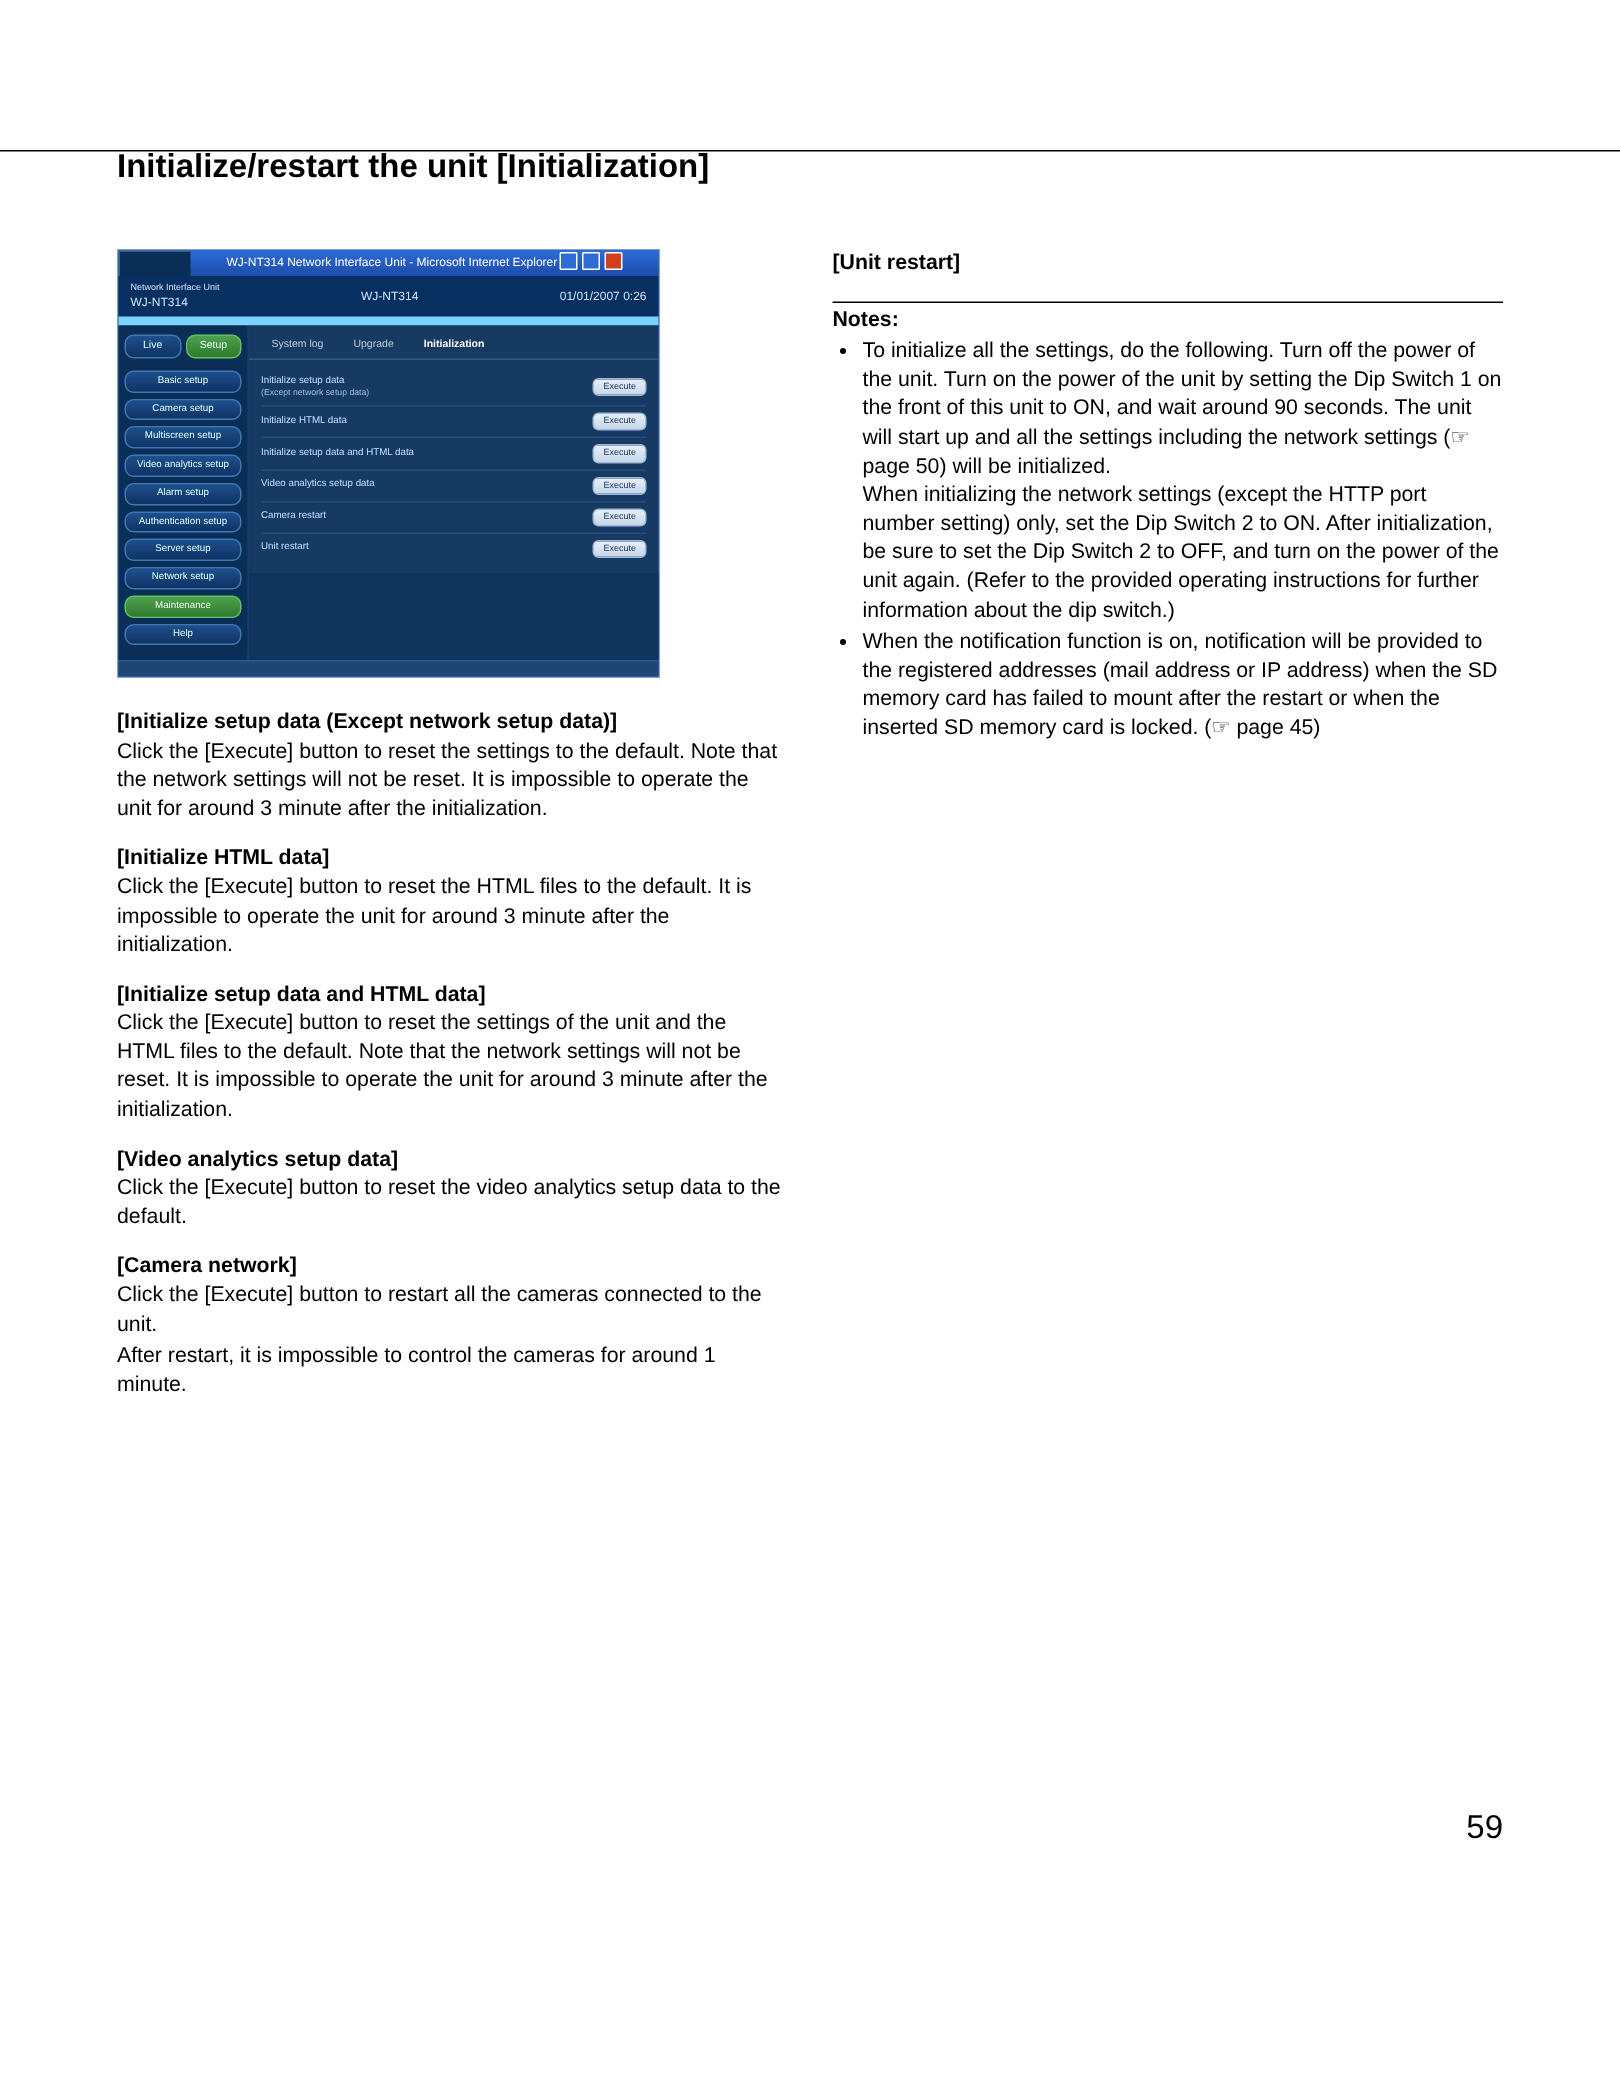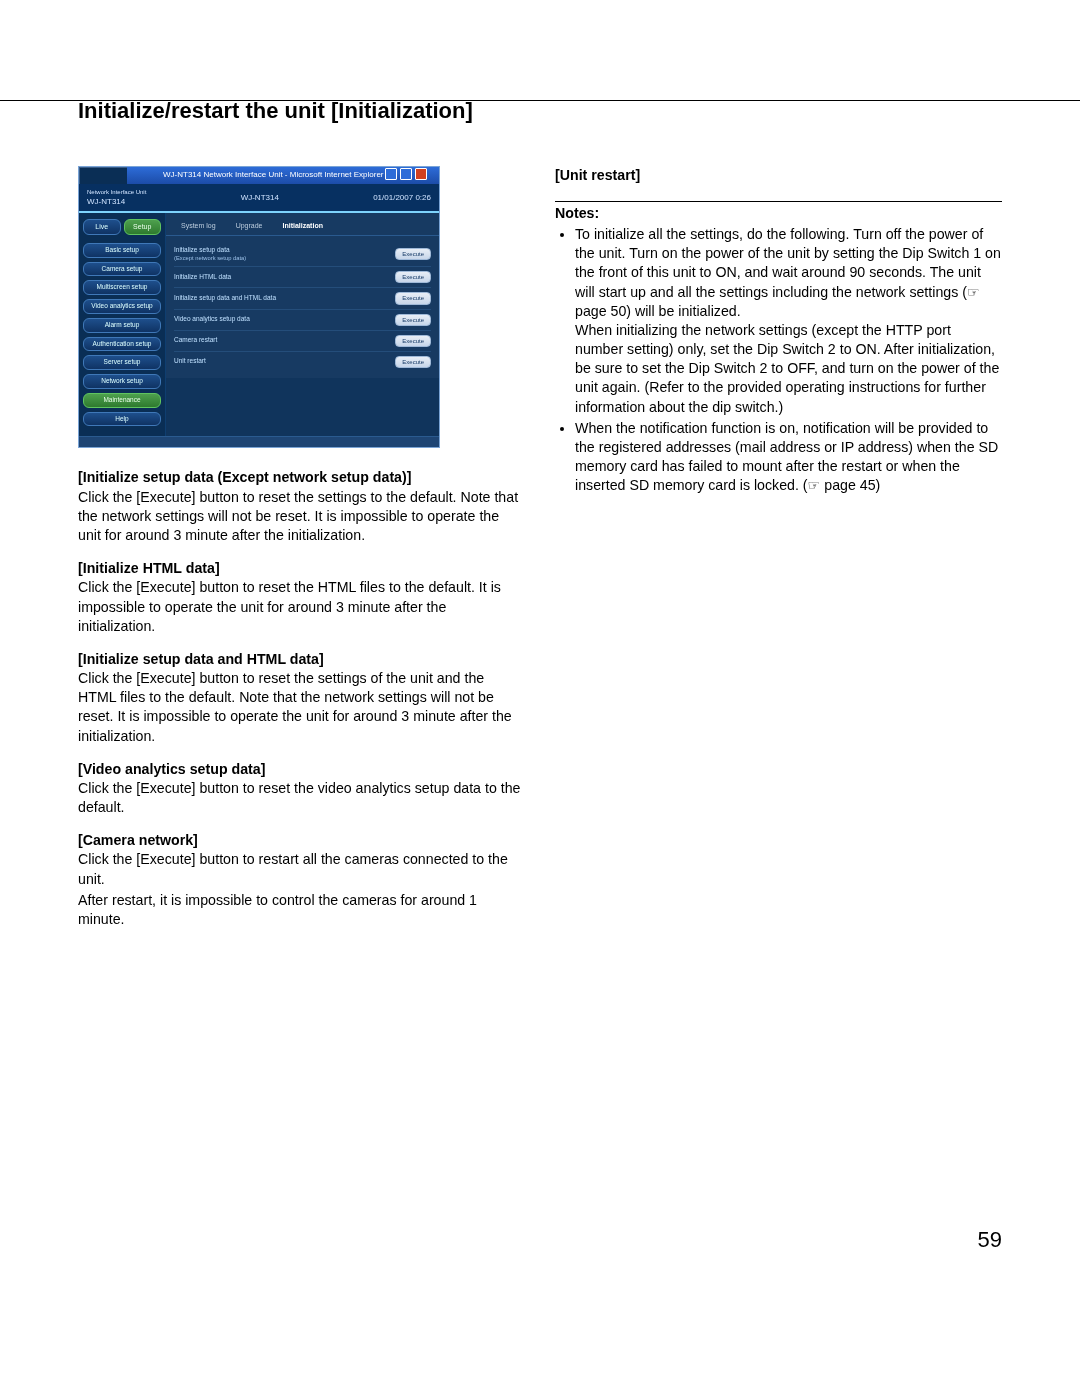--- a/index.html
+++ b/index.html
@@ -53,53 +53,53 @@
     margin: 16px 0 2px 0;
   }
   .bullets {
     margin: 2px 0 0 0;
     padding-left: 20px;
   }
   .bullets li { margin-bottom: 2px; }
   .page-num {
     position: absolute;
     right: 78px;
-    bottom: 144px;
+    bottom: 166px;
     font-size: 22px;
   }
   
   .shot {
     width: 360px;
     border: 1px solid #7aa4d6;
     font-size: 8px;
     color: #cfe3ff;
     background: #0a2e55;
     margin-bottom: 20px;
     box-shadow: 0 0 0 1px #3a5e8a inset;
   }
   .shot .titlebar {
     background: linear-gradient(#2d6cd8, #1c4ca8);
     color: #fff;
-    padding: 1px 12px;
+    padding: 1px 0;
     display: flex;
-    justify-content: flex-end;
+    justify-content: center;
     align-items: center;
     font-size: 8px;
     margin-left: 48px;
   }
   .shot .titlebar .wbtns span{
     display:inline-block;width:10px;height:10px;margin-left:1px;
     border:1px solid #fff;border-radius:1px;background:#2d6cd8;font-size:8px;
   }
   .shot .titlebar .wbtns .close{background:#d04020;}
   .shot .hdr-band {
     background: #073061;
     padding: 4px 8px;
     display:flex;justify-content:space-between;align-items:center;
-    border-bottom:2px solid #7dd3fc;
+    border-bottom:6px solid #7dd3fc;
   }
   .shot .body {
     display:flex;
     min-height: 210px;
   }
   .shot .side {
     width: 78px;
     background: #0a2e55;
     padding: 6px 4px;
   }

